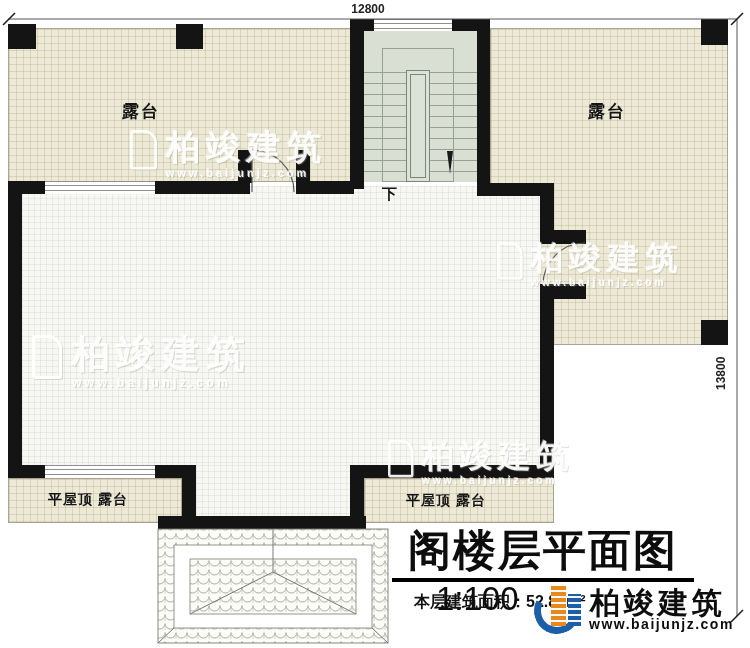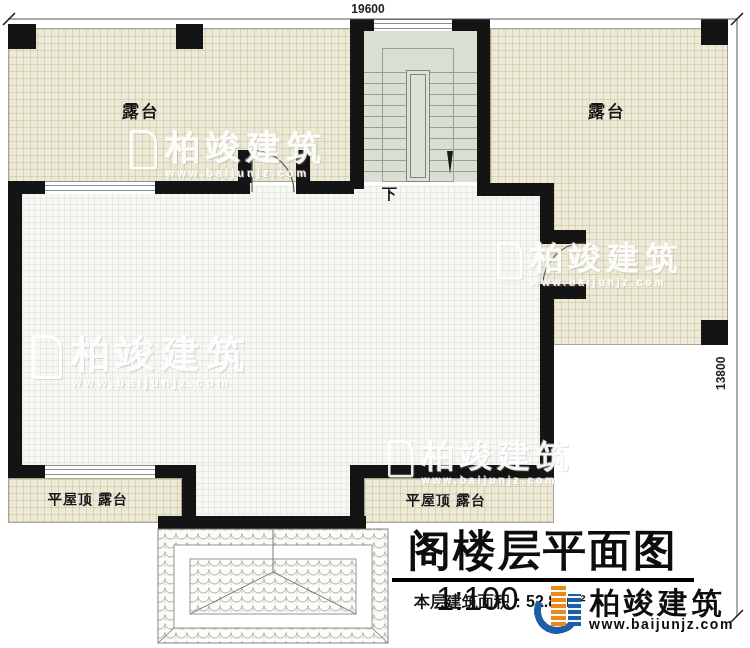--- a/index.html
+++ b/index.html
@@ -190,21 +190,21 @@
 
   <div class="abs roomlabel" style="left:122px; top:100px; font-size:17px; letter-spacing:2px;">露台</div>
   <div class="abs roomlabel" style="left:588px; top:100px; font-size:17px; letter-spacing:2px;">露台</div>
 
 
   <div class="abs roomlabel" style="left:382px; top:185px; font-size:15px;">下</div>
 
   <div class="abs roomlabel" style="left:48px; top:491px; font-size:14px; letter-spacing:1px;">平屋顶 露台</div>
   <div class="abs roomlabel" style="left:406px; top:492px; font-size:14px; letter-spacing:1px;">平屋顶 露台</div>
 
-  <div class="abs dimtext" style="left:340px; top:2px; width:56px; text-align:center;">19600</div>
+  <div class="abs dimtext" style="left:340px; top:2px; width:56px; text-align:center;">12800</div>
   <div class="abs dimtext vtext" style="left:714px; top:346px; height:44px;">13800</div>
 
   <div class="abs" style="left:408px; top:522px; display:flex; align-items:flex-start;flex-direction:column;">
     <span class="title-cn">阁楼层平面图</span>
     <span class="title-scale">1:100</span>
   </div>
   <div class="abs" style="left:392px; top:578px; width:302px; height:4px; background:#000;"></div>
   <div class="abs arealine" style="left:414px; top:592px;">本层建筑面积：52.88m²</div>
 
   <div class="abs" style="left:534px; top:582px; width:52px; height:52px;">

